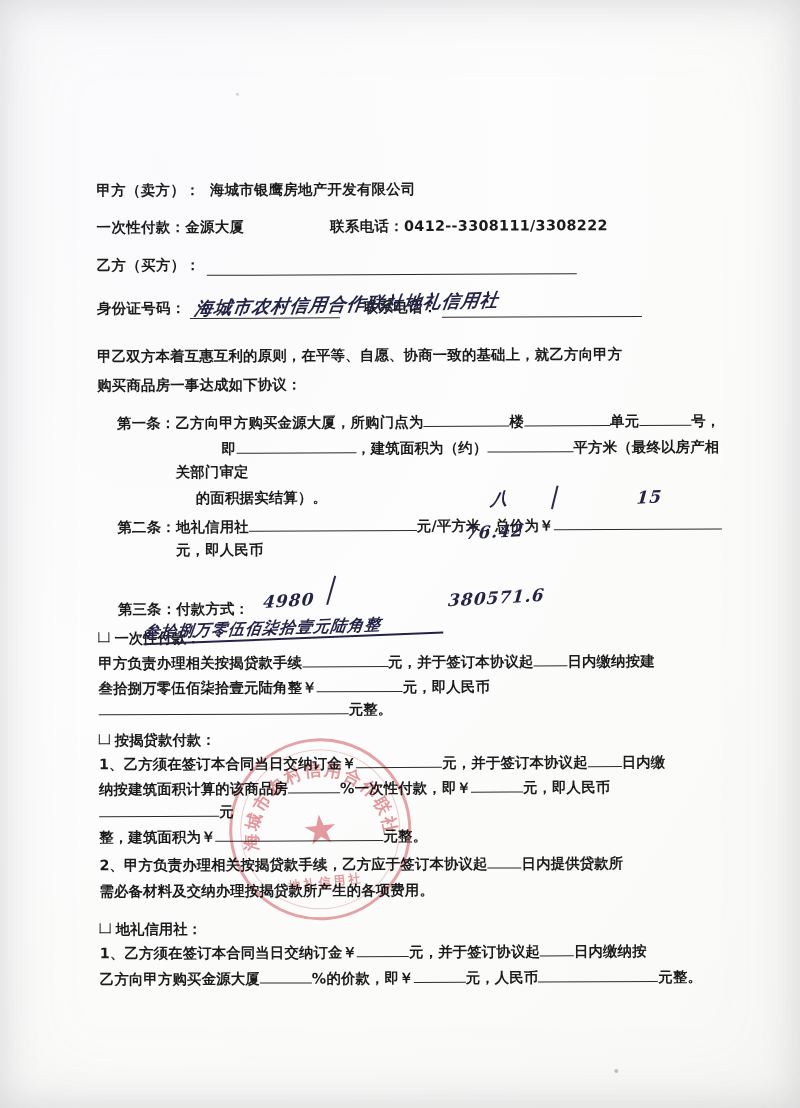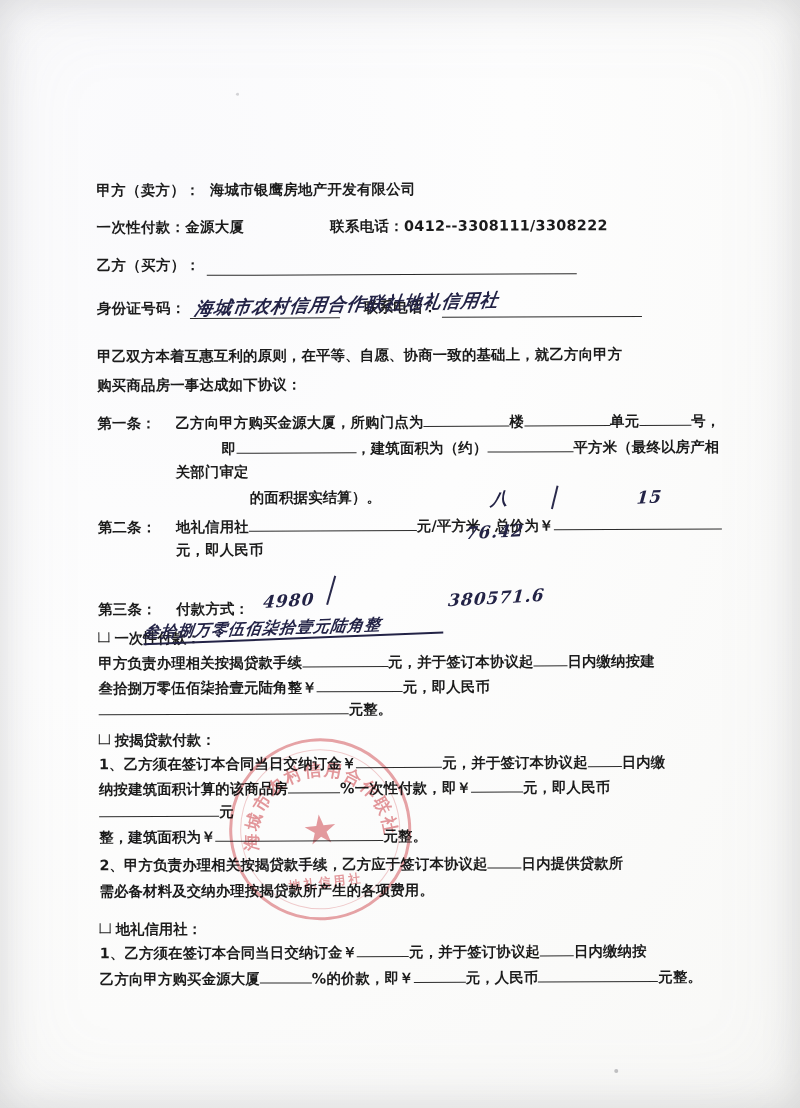--- a/index.html
+++ b/index.html
@@ -84,20 +84,21 @@
     display: flex;
     margin-bottom: 4px;
     letter-spacing: 0.2px;
     font-weight: 600;
   }
   .clause-no {
     font-weight: 700;
     white-space: nowrap;
     width: 78px;
     flex: none;
+    text-align: right;
   }
   .clause-body { flex: 1; }
   .u-sm { border-bottom: 1px solid #2b2b2b; display:inline-block; width: 52px; height: 15px; }
   .u-md { border-bottom: 1px solid #2b2b2b; display:inline-block; width: 86px; height: 15px; }
   .u-lg { border-bottom: 1px solid #2b2b2b; display:inline-block; width: 120px; height: 15px; }
   .u-xl { border-bottom: 1px solid #2b2b2b; display:inline-block; width: 168px; height: 15px; }
   .u-xxl { border-bottom: 1px solid #2b2b2b; display:inline-block; width: 250px; height: 15px; }
   .u-tiny { border-bottom: 1px solid #2b2b2b; display:inline-block; width: 34px; height: 15px; }
   .opt { margin: 7px 0 2px; font-weight: 700; }
   .opt .box {
@@ -245,21 +246,21 @@
       </div>
       <div class="clause">
         <span class="clause-no"></span>
         <span class="clause-body">
           <span style="margin-left:46px;">即</span><span class="u-lg"></span><span>，建筑面积为（约）</span><span class="u-md"></span><span>平方米（最终以房产相关部门审定</span>
         </span>
       </div>
       <div class="clause" style="margin-bottom:7px;">
         <span class="clause-no"></span>
         <span class="clause-body">
-          <span style="margin-left:74px;">的面积据实结算）。</span>
+          <span style="margin-left:20px;">的面积据实结算）。</span>
         </span>
       </div>
 
       <div class="clause">
         <span class="clause-no">第二条：</span>
         <span class="clause-body">
           <span>地礼信用社</span><span class="u-xl"></span><span>元/平方米，总价为￥</span><span class="u-xl"></span><span>元，即人民币</span>
         </span>
       </div>
       <div class="clause" style="margin-bottom:9px; height:24px;">

